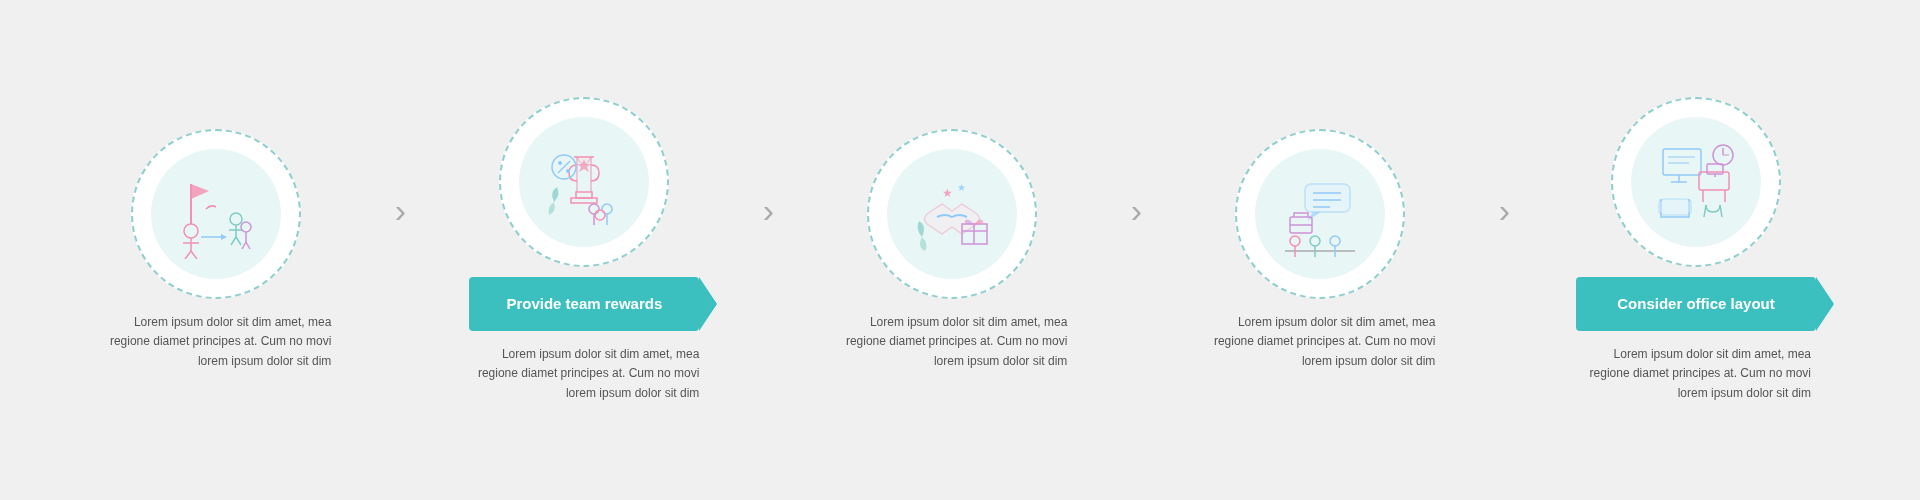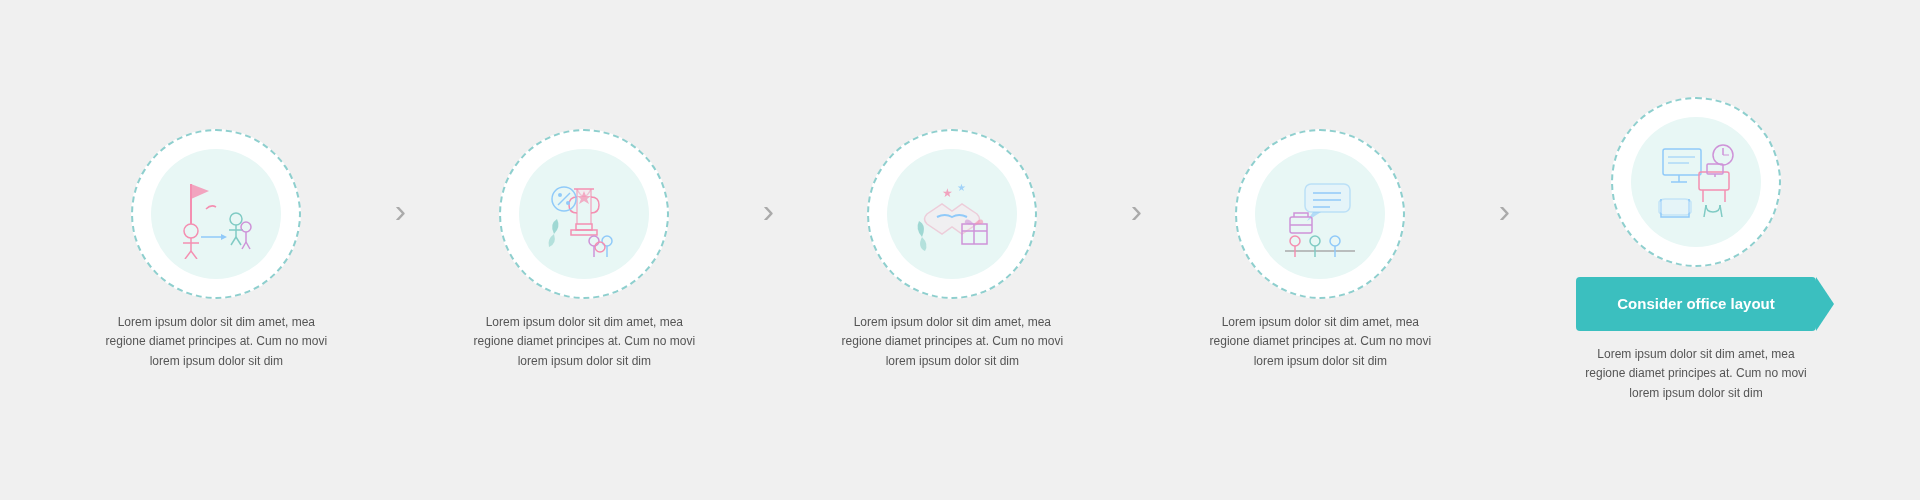--- a/index.html
+++ b/index.html
@@ -98,21 +98,21 @@
       border-bottom: 27px solid transparent;
       border-left: 18px solid #3bbfbf;
       z-index: 2;
     }
 
     .step-desc {
       margin-top: 14px;
       font-size: 12px;
       color: #555;
       line-height: 1.6;
-      text-align: center;
+      text-align: right;
       width: 230px;
     }
 
     .chevron {
       color: #aaa;
       font-size: 34px;
       font-weight: 300;
       margin: 0 2px;
       margin-bottom: 80px;
       flex-shrink: 0;
@@ -187,20 +187,23 @@
             <path d="M15 65 Q8 70 10 78 Q18 75 15 65Z" fill="#80cbc4" opacity="0.5"></path>
 
             <circle cx="55" cy="72" r="5" stroke="#ce93d8" stroke-width="1.5" fill="none"></circle>
             <circle cx="68" cy="72" r="5" stroke="#90caf9" stroke-width="1.5" fill="none"></circle>
             <circle cx="61" cy="78" r="5" stroke="#f48fb1" stroke-width="1.5" fill="none"></circle>
             <line x1="55" y1="77" x2="55" y2="88" stroke="#ce93d8" stroke-width="1.5"></line>
             <line x1="68" y1="77" x2="68" y2="88" stroke="#90caf9" stroke-width="1.5"></line>
           </svg>
         </div>
       </div>
+      <div class="label-banner">
+        <span>Provide team rewards</span>
+      </div>
       <div class="step-desc">
         <span>Lorem ipsum dolor sit dim amet, mea regione diamet principes at. Cum no movi lorem ipsum dolor sit dim</span>
       </div>
     </div>
     <div class="chevron">›</div>
   </div>
 
   <div class="step-wrapper">
     <div class="step">
       <div class="circle-container">

